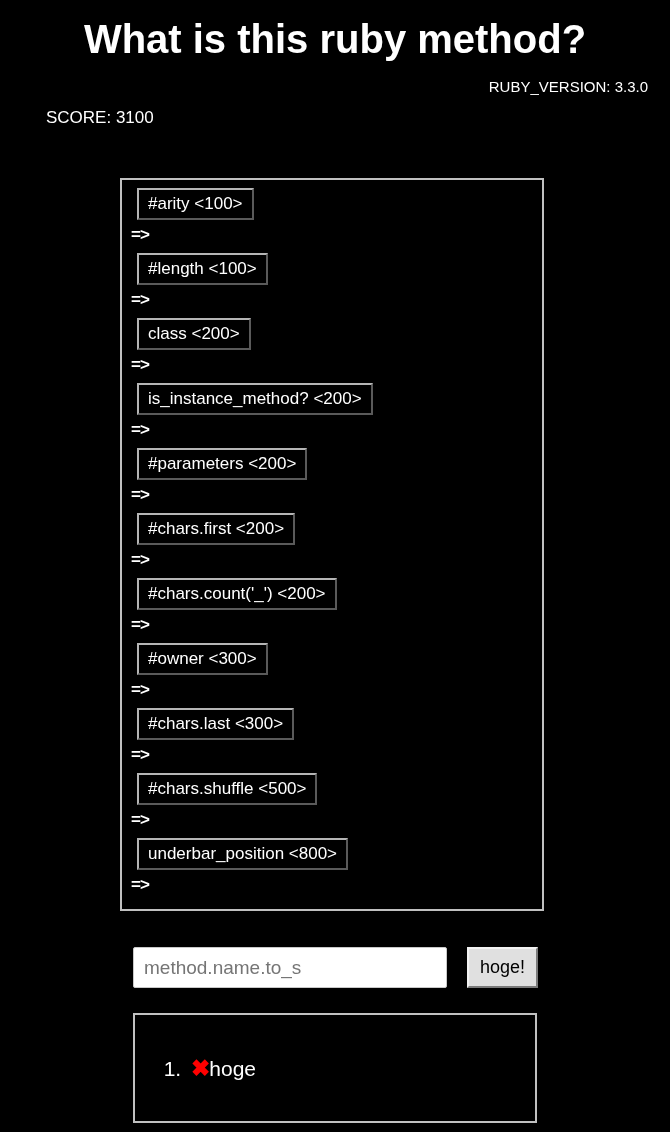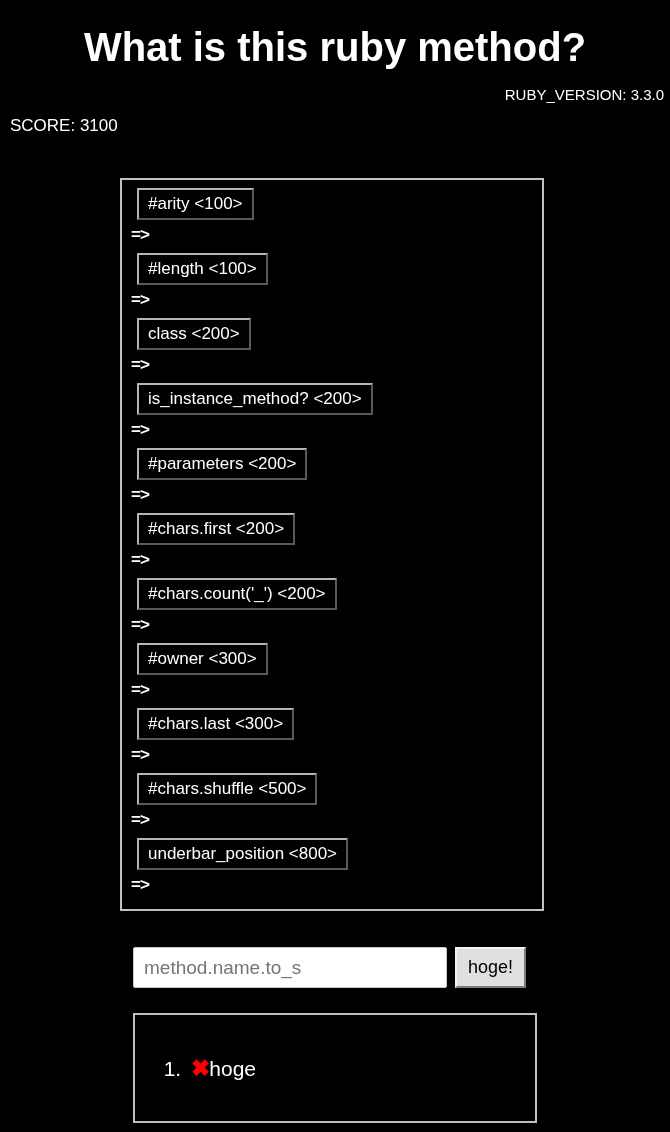--- a/index.html
+++ b/index.html
@@ -13,30 +13,31 @@
     width: 670px;
     height: 1132px;
     overflow: hidden;
     font-family: "Liberation Sans", sans-serif;
     position: relative;
   }
 
   
   .page-title {
     margin: 0;
-    padding: 22px 0 0 0;
+    padding: 14px 0 0 0;
     text-align: center;
     font-size: 40px;
     font-weight: bold;
     line-height: 1.25;
     letter-spacing: 0px;
     color: #ffffff;
   }
   .meta-block {
-    padding: 14px 4px 0 0;
+    padding: 14px 20px 0 0;
+    margin-left: 36px;
   }
   .ruby-version {
     text-align: right;
     font-size: 15px;
     line-height: 18px;
     color: #ffffff;
     padding-right: 2px;
   }
   .score {
     text-align: left;
@@ -90,21 +91,21 @@
   }
 
   
   .guess-form {
     position: absolute;
     left: 133px;
     top: 947px;
     width: 420px;
     display: flex;
     align-items: flex-start;
-    gap: 8px;
+    gap: 20px;
   }
   .guess-input {
     width: 314px;
     height: 41px;
     box-sizing: border-box;
     font-family: "Liberation Sans", sans-serif;
     font-size: 19px;
     color: #000000;
     background: #ffffff;
     border: 1px solid #c8c8c8;

